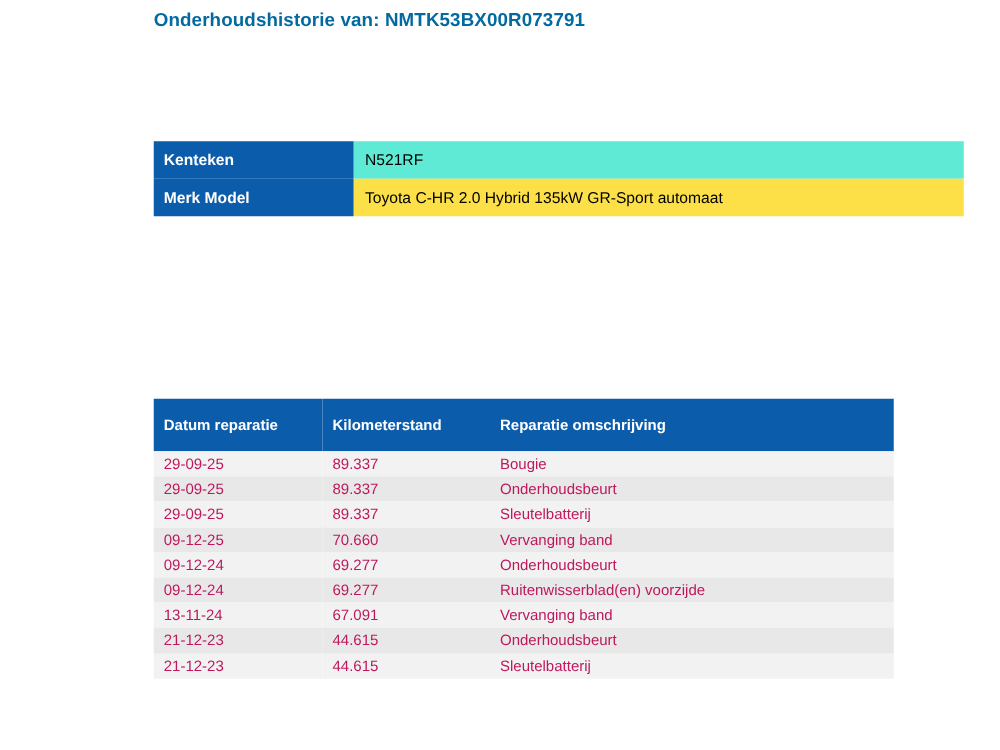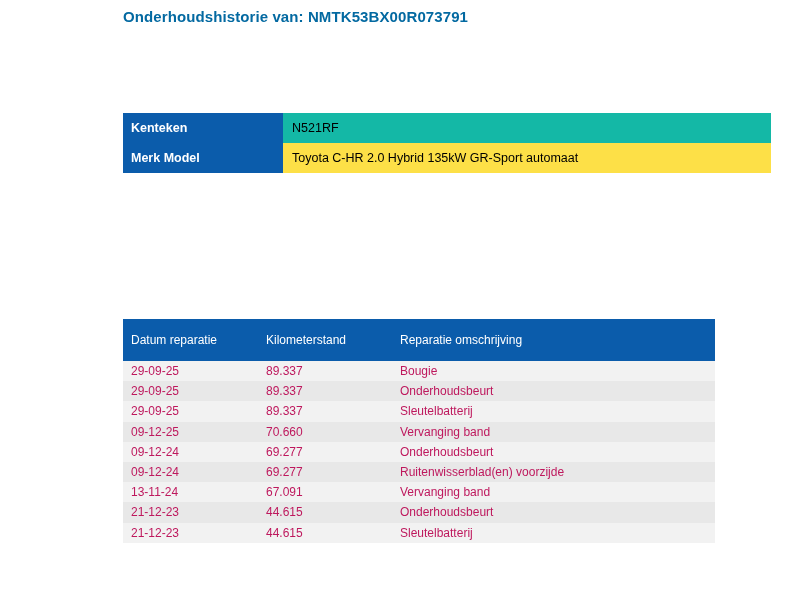--- a/index.html
+++ b/index.html
@@ -44,40 +44,40 @@
     padding: 0 0 0 8px;
     vertical-align: middle;
   }
   .info-table td.label {
     width: 152px;
     background: #0b5cab;
     color: #ffffff;
     font-weight: bold;
   }
   .info-table td.value {
-    background: #14b8a6;
+    background: #5eead4;
     padding-left: 9px;
   }
   .info-table tr.alt td.value {
     background: #fde047;
   }
   
   .history-table {
     position: absolute;
     left: 123px;
     top: 319px;
     width: 568px;
     border-collapse: collapse;
     table-layout: fixed;
   }
   .history-table th {
     background: #0b5cab;
     color: #ffffff;
     font-size: 12px;
-    font-weight: normal;
+    font-weight: bold;
     text-align: left;
     height: 42px;
     padding: 0 0 0 8px;
     vertical-align: middle;
   }
   .history-table th.c1 { width: 127px; }
   .history-table th.c2 { width: 126px; }
   .history-table th.c3 { width: 315px; }
   .history-table td {
     font-size: 12px;

